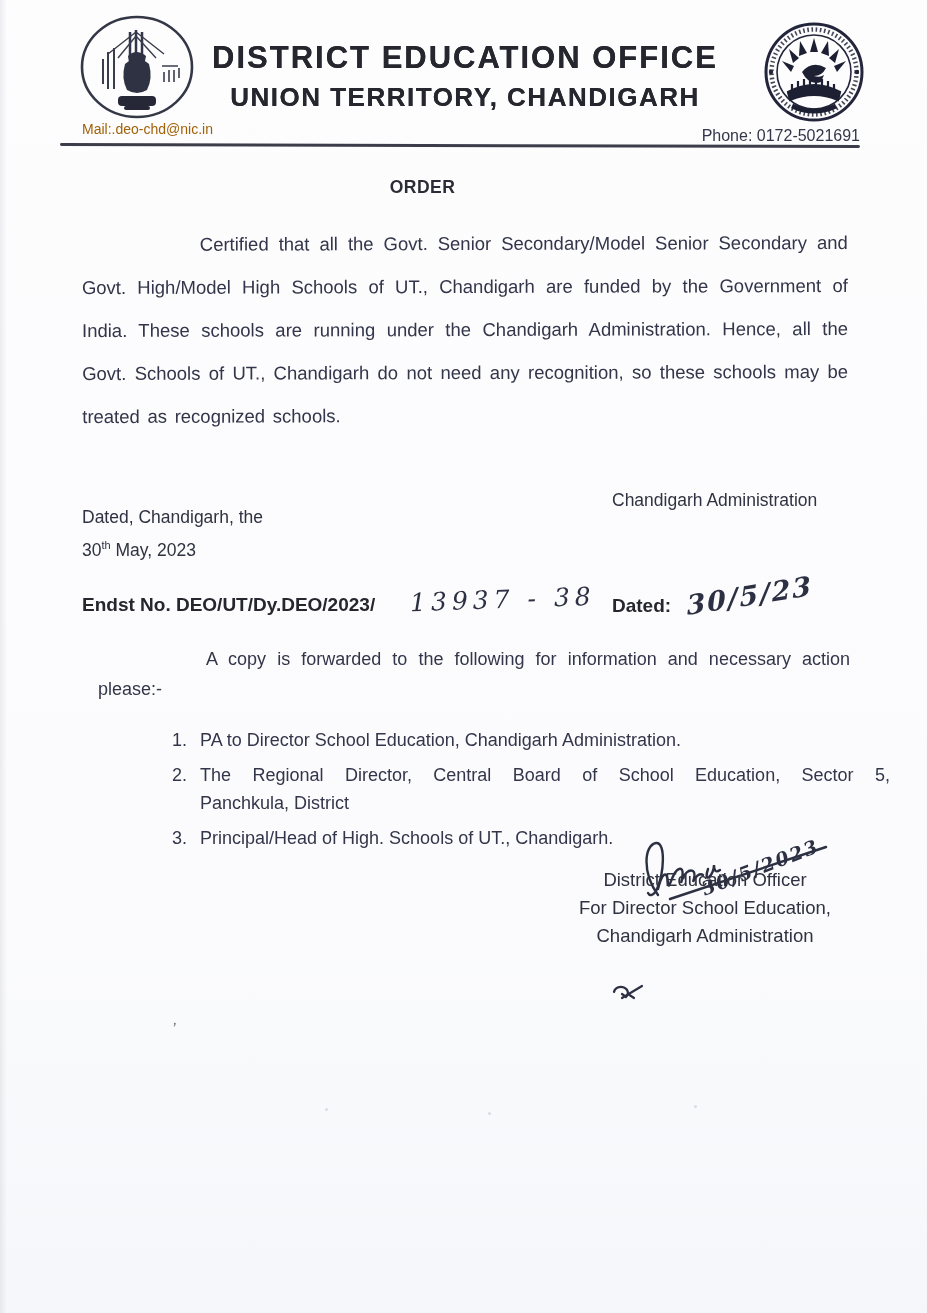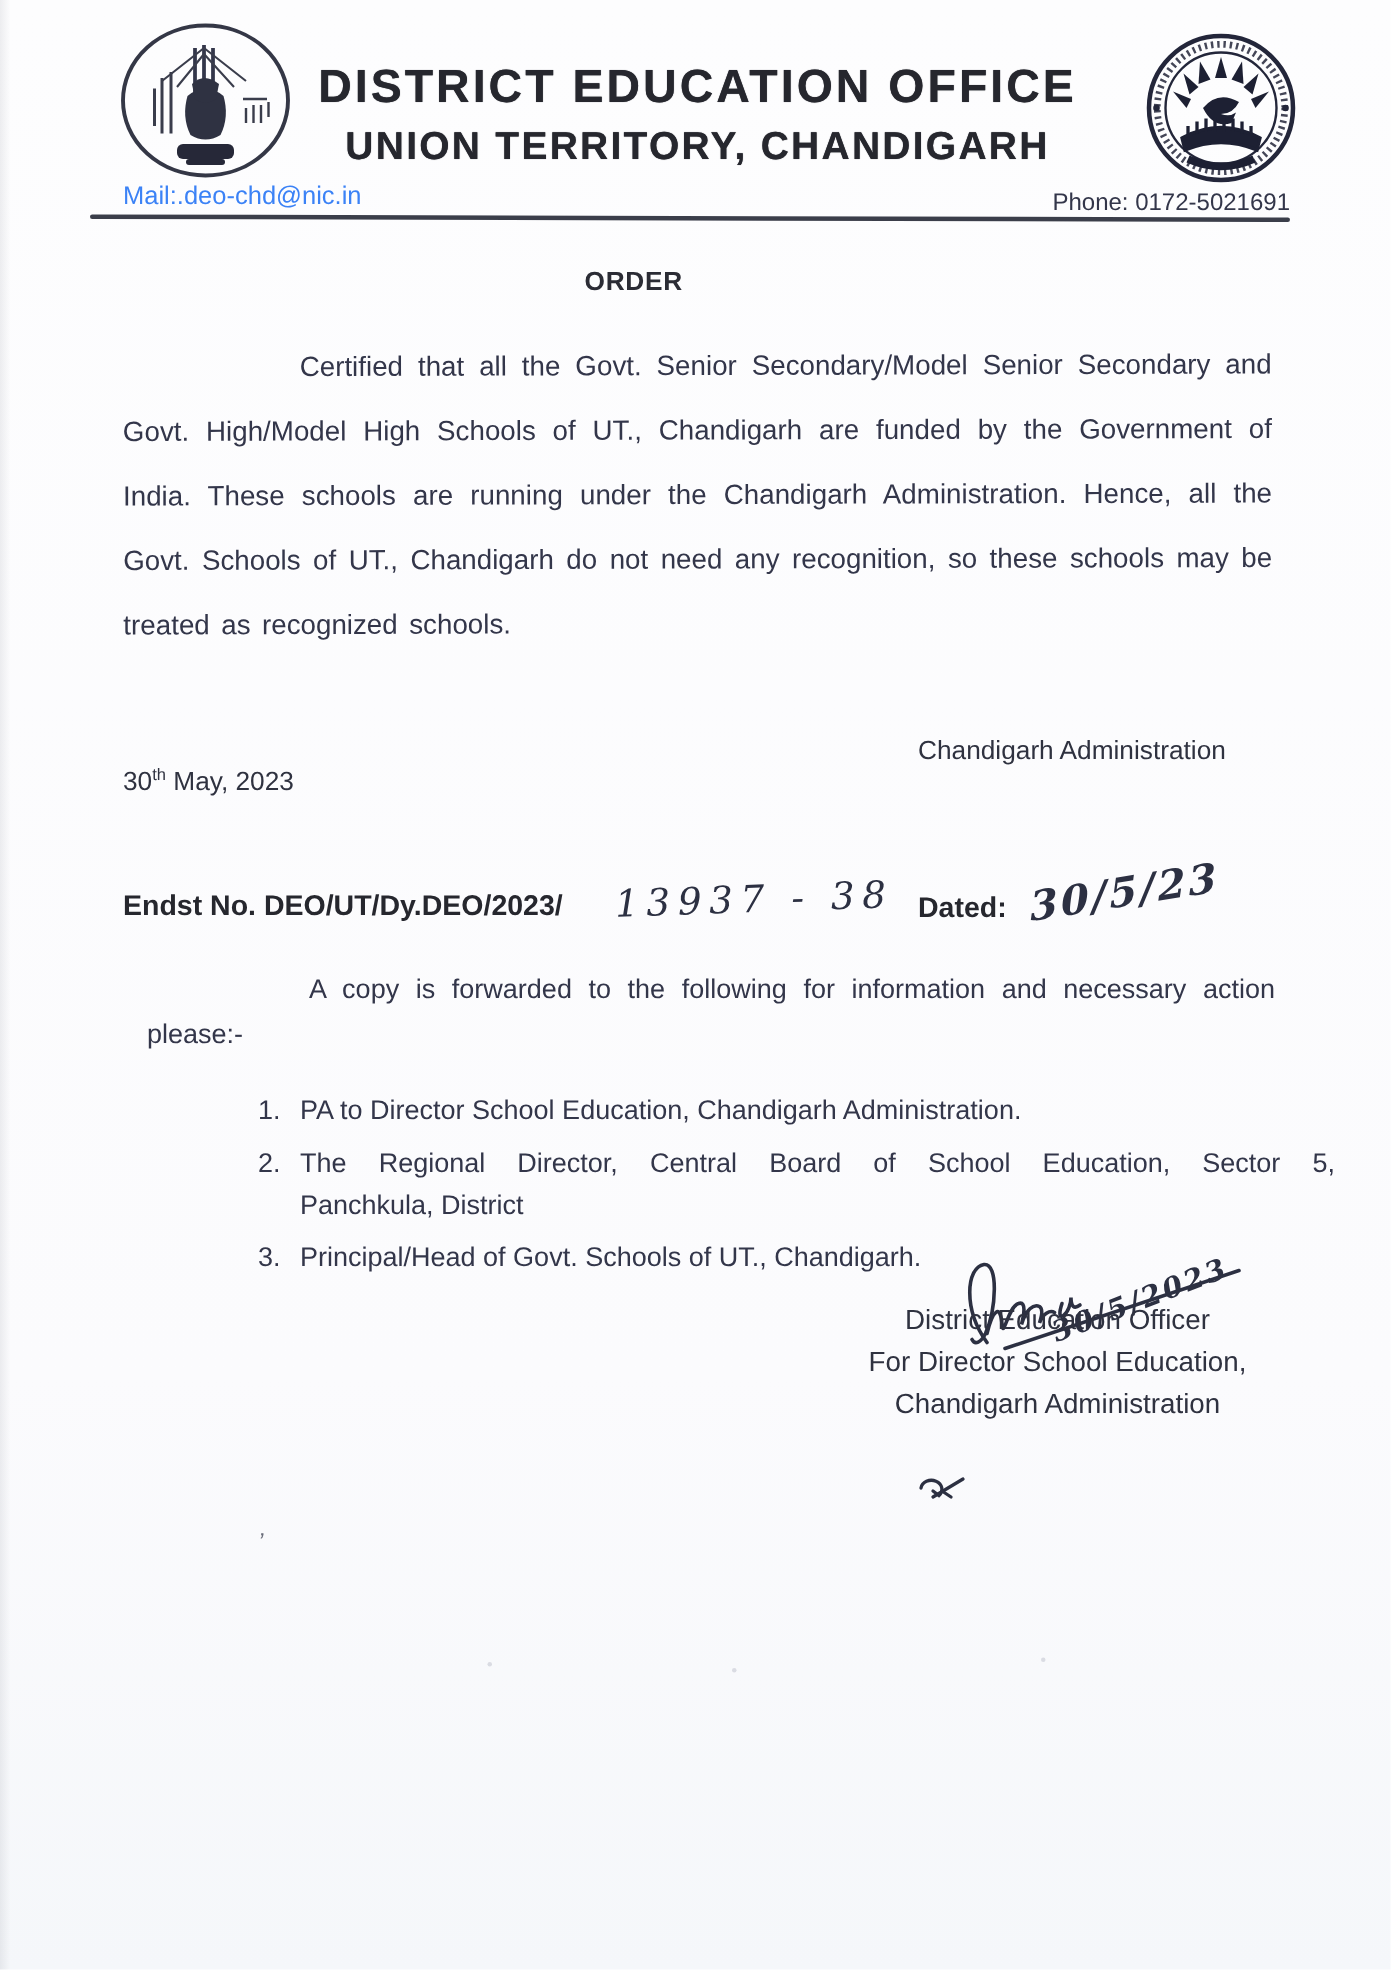--- a/index.html
+++ b/index.html
@@ -14,21 +14,21 @@
   .doc-title{
     left:185px;top:40px;width:560px;text-align:center;
     font-size:31px;font-weight:bold;letter-spacing:2px;color:#26272e;
     text-shadow:0 0 .5px #26272e;
   }
   .doc-subtitle{
     left:185px;top:82px;width:560px;text-align:center;
     font-size:26px;font-weight:bold;letter-spacing:1.5px;color:#26272e;
     text-shadow:0 0 .5px #26272e;
   }
-  .mail{left:82px;top:121px;font-size:17px;color:#3b82f6;}
+  .mail{left:82px;top:121px;font-size:14px;color:#a16207;}
   .phone{right:67px;top:127px;font-size:16px;color:#33364a;}
   .rule{
     left:60px;top:144px;width:800px;height:2.5px;background:#3b3e4a;
     border-radius:2px;transform:rotate(0.15deg);
   }
   
   .order-heading{
     left:0;top:177px;width:845px;text-align:center;
     font-size:17.5px;font-weight:bold;letter-spacing:.5px;color:#2b2c35;
   }
@@ -126,20 +126,21 @@
 <div class="abs doc-subtitle">UNION TERRITORY, CHANDIGARH</div>
 <div class="abs mail">Mail:.deo-chd@nic.in</div>
 <div class="abs phone">Phone: 0172-5021691</div>
 <div class="abs rule"></div>
 
 <div class="abs order-heading">ORDER</div>
 
 <div class="abs body-par">Certified that all the Govt. Senior Secondary/Model Senior Secondary and Govt. High/Model High Schools of UT., Chandigarh are funded by the Government of India. These schools are running under the Chandigarh Administration. Hence, all the Govt. Schools of UT., Chandigarh do not need any recognition, so these schools may be treated as recognized schools.</div>
 
 <div class="abs dateline">
+  <div>Dated, Chandigarh, the</div>
   <div><span>30</span><sup>th</sup><span> May, 2023</span></div>
 </div>
 
 <div class="abs signatory">
   <div class="org">Chandigarh Administration</div>
 </div>
 
 <div class="abs endst-label">Endst No. DEO/UT/Dy.DEO/2023/</div>
 <div class="abs endst-number">13937 - 38</div>
 <div class="abs endst-dated">Dated:</div>
@@ -154,21 +155,21 @@
   </div>
   <div class="copy-row">
     <span class="copy-num">2.</span>
     <span class="copy-lines">
       <span class="jline">The Regional Director, Central Board of School Education, Sector 5,</span>
       <span>Panchkula, District</span>
     </span>
   </div>
   <div class="copy-row">
     <span class="copy-num">3.</span>
-    <span class="copy-lines"><span>Principal/Head of Govt. Schools of UT., Chandigarh.</span></span>
+    <span class="copy-lines"><span>Principal/Head of High. Schools of UT., Chandigarh.</span></span>
   </div>
 </div>
 
 <svg class="abs sig-svg" width="250" height="78" viewBox="0 0 250 78">
   <g fill="none" stroke="#2c3042" stroke-width="2.4" stroke-linecap="round">
     <path d="M28 62 C12 40 14 12 26 10 C36 9 34 40 27 56 C24 62 20 64 18 60"></path>
     <path d="M28 56 c4 -16 9 -20 10 -6 c1 10 4 -12 11 -14 c6 -2 3 10 2 14 c3 -10 8 -14 12 -12 c3 2 1 8 0 11 c2 -6 7 -9 10 -7"></path>
     <path d="M78 36 c-2 6 -2 10 1 8 c3 -2 5 -8 5 -12 c0 6 2 8 6 5"></path>
     <path d="M40 66 L196 14"></path>
   </g>

